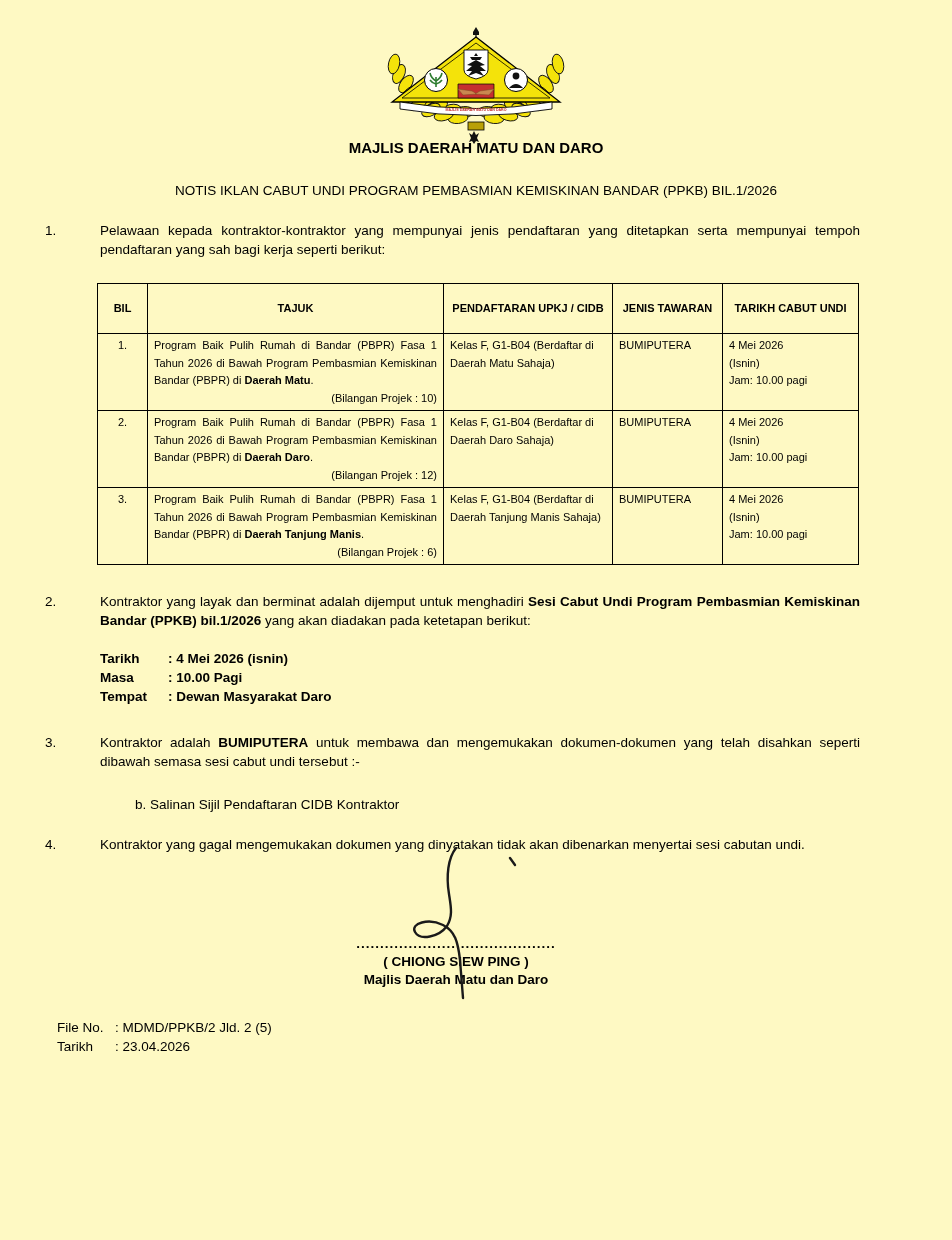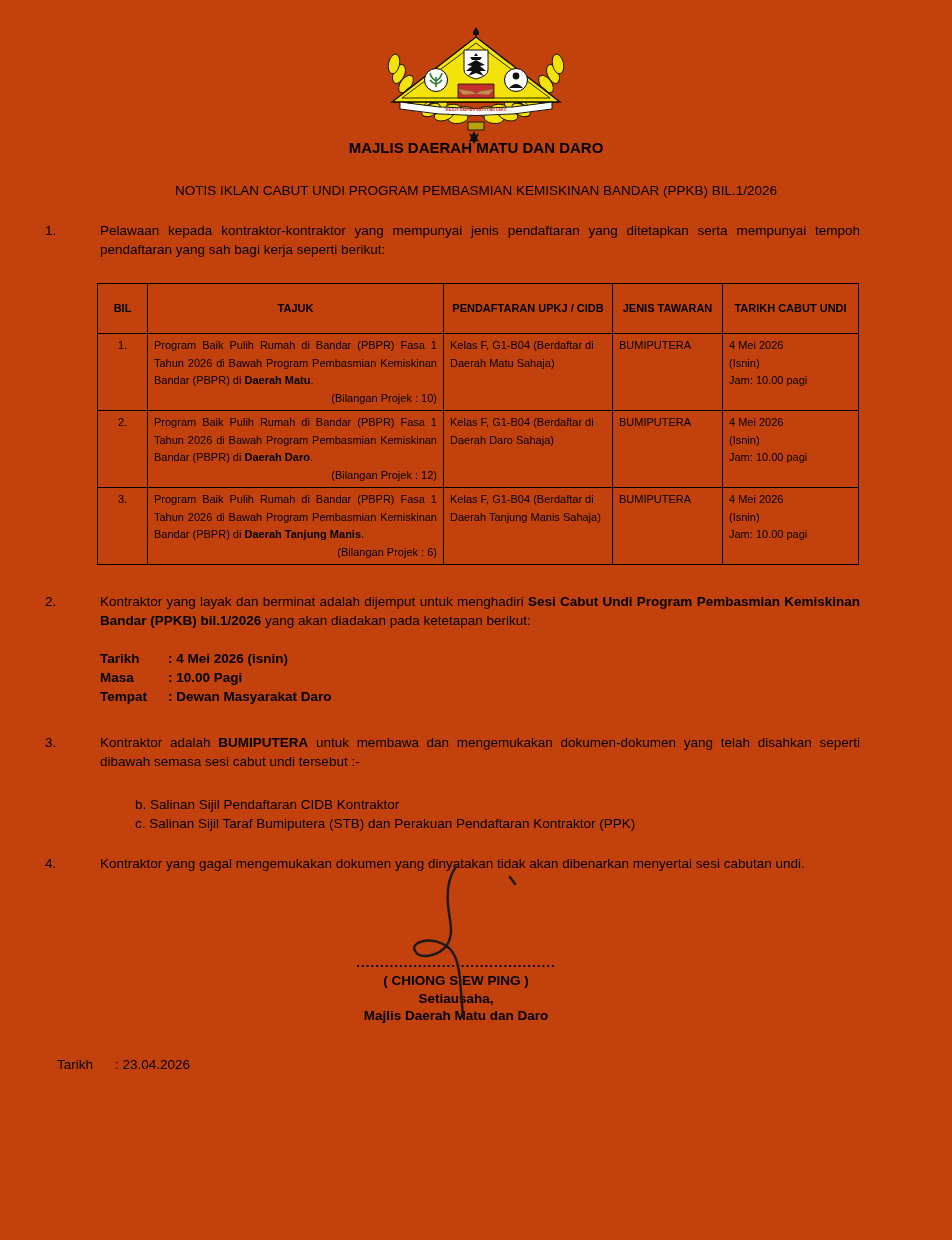--- a/index.html
+++ b/index.html
@@ -1,18 +1,18 @@
 <!DOCTYPE html>
 <html><head>
 <meta charset="utf-8">
 <style>
   * { margin:0; padding:0; box-sizing:border-box; }
   html,body { background:#ffffff; }
   .page {
-    width:952px; height:1240px; background:#c2410c; color:#000;
+    width:952px; height:1240px; background:#fef9c3; color:#000;
     font-family:"Liberation Sans","DejaVu Sans",sans-serif;
     font-size:13.5px; line-height:19px; overflow:hidden; position:relative;
   }
   .logo-wrap { text-align:center; padding-top:26px; height:122px; }
   .org-title { text-align:center; font-weight:bold; font-size:15px; margin-top:16px; }
   .notice-title { text-align:center; font-weight:normal; font-size:13.5px; margin-top:24px; }
   .num-para { display:flex; margin:0 92px 0 45px; }
   .num-para .num { width:55px; flex:0 0 55px; }
   .num-para .body { flex:1; text-align:justify; }
   .p1 { margin-top:21px; }
@@ -207,39 +207,41 @@
     </div>
   </div>
 
   <div class="num-para p3">
     <span class="num">3.</span>
     <span class="body"><span>Kontraktor adalah </span><b>BUMIPUTERA</b><span> untuk membawa dan mengemukakan dokumen-dokumen yang telah disahkan seperti dibawah semasa sesi cabut undi tersebut :-</span></span>
   </div>
 
   <div class="doc-list">
     <div>b. Salinan Sijil Pendaftaran CIDB Kontraktor</div>
-    <div>c. Salinan Sijil Taraf Bumiputera (STB) dan Perakuan Pendaftaran Kontraktor (PPK)</div>
   </div>
 
   <div class="num-para p4">
     <span class="num">4.</span>
     <span class="body">Kontraktor yang gagal mengemukakan dokumen yang dinyatakan tidak akan dibenarkan menyertai sesi cabutan undi.</span>
   </div>
 
   <div class="sig-block">
     <svg class="sig-svg" width="200" height="158" viewBox="0 0 200 158">
       <path d="M92,6 C84,16 82,34 85,52 C87,65 89,74 83,84 C75,95 56,99 51,90 C46,81 65,76 79,83 C91,89 94,100 96,118 C97,132 98,144 99,156" fill="none" stroke="#1a1a1a" stroke-width="2.4" stroke-linecap="round"></path>
       <path d="M146,16 l5,7" fill="none" stroke="#1a1a1a" stroke-width="2.4" stroke-linecap="round"></path>
     </svg>
     <div class="line">..........................................</div>
     <div class="name">( CHIONG SIEW PING )</div>
-    <div class="role">Setiausaha,</div>
     <div class="org">Majlis Daerah Matu dan Daro</div>
   </div>
 
   <div class="footer-block">
+    <div class="footer-row">
+      <span class="lbl">File No.</span>
+      <span>: MDMD/PPKB/2 Jld. 2 (5)</span>
+    </div>
     <div class="footer-row">
       <span class="lbl">Tarikh</span>
       <span>: 23.04.2026</span>
     </div>
   </div>
 
 </div>
 
 </body></html>

